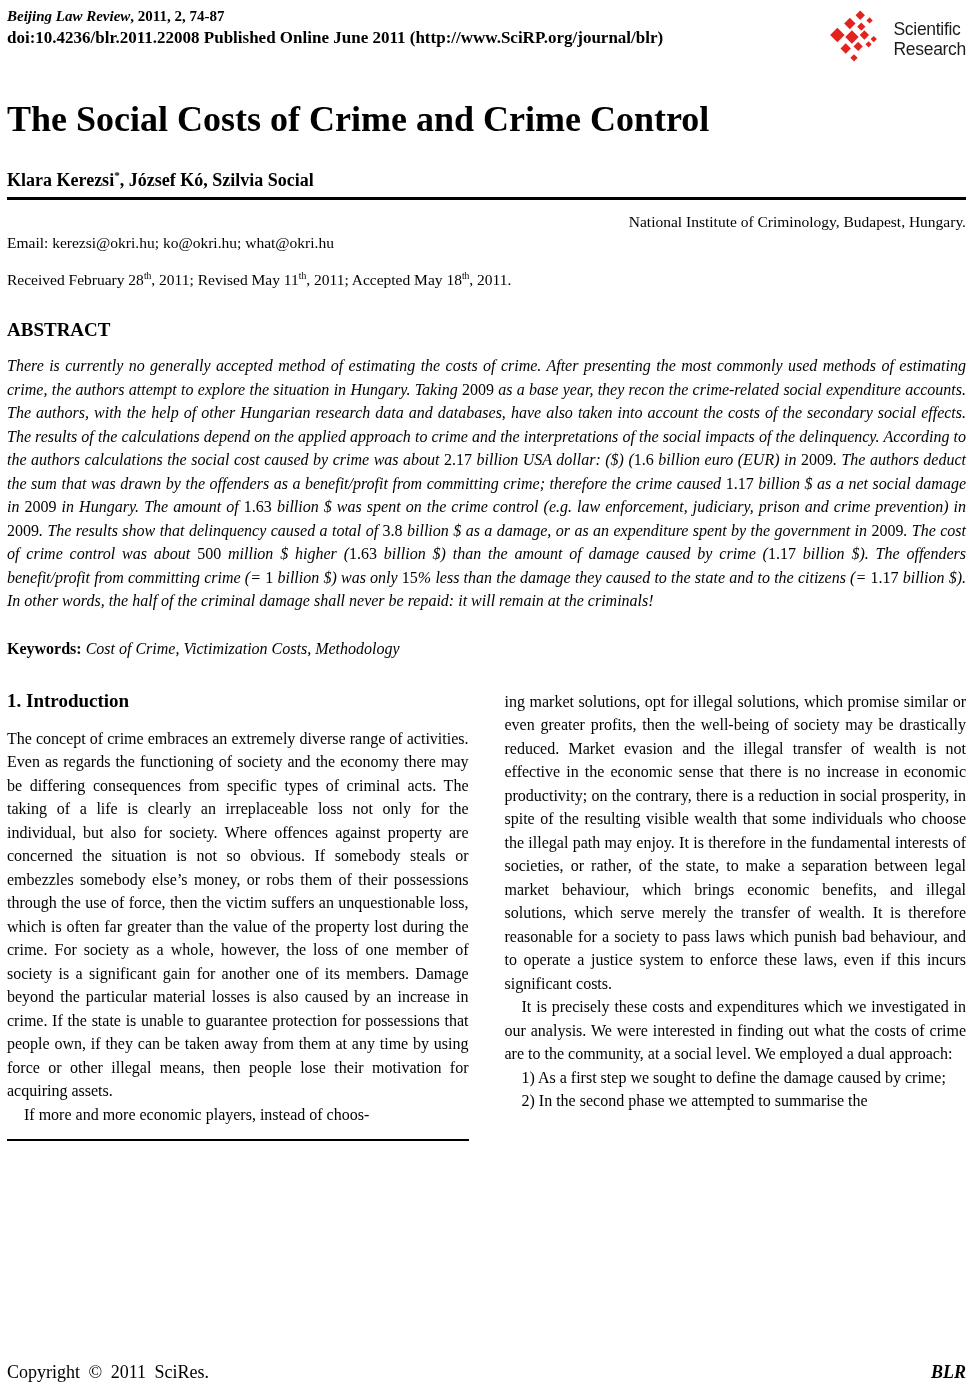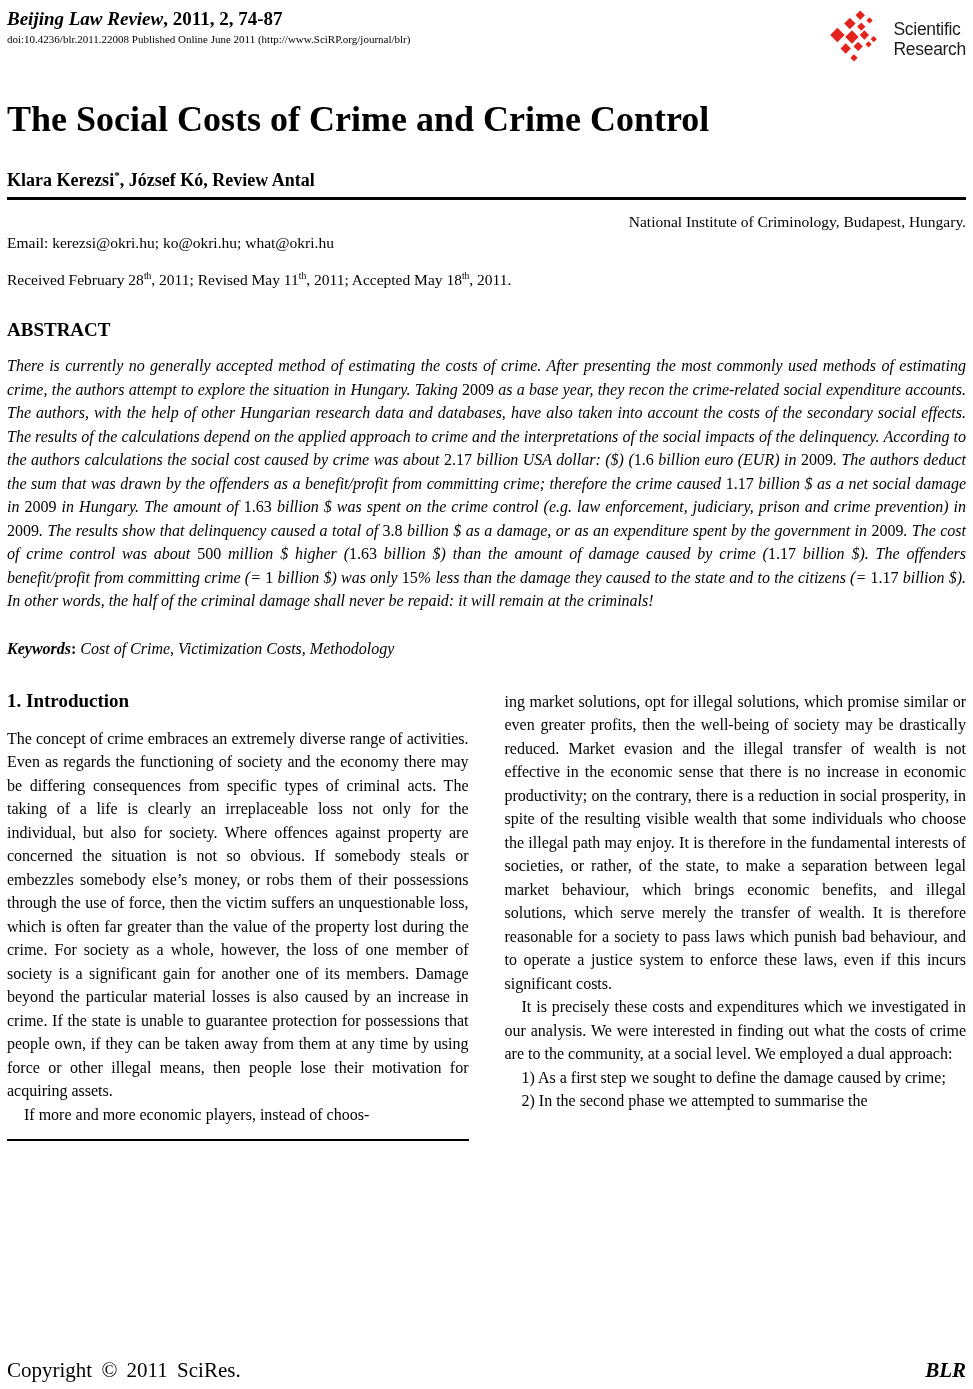--- a/index.html
+++ b/index.html
@@ -3,57 +3,57 @@
 <meta charset="utf-8">
 <style>
   html,body { margin:0; padding:0; background:#ffffff; }
   .page {
     position:relative; width:973px; height:1389px; overflow:hidden;
     box-sizing:border-box; padding:8px 7px 0 7px;
     font-family:"Liberation Serif", serif; color:#000; background:#fff;
   }
   
   .header { display:flex; justify-content:space-between; align-items:flex-start; min-height:52px; }
-  .journal-line { margin:0; font-size:19px; font-weight:bold; }
+  .journal-line { margin:0; font-size:15px; font-weight:bold; }
   .jname { font-style:italic; }
-  .doi-line { margin:3px 0 0 0; font-size:11px; }
+  .doi-line { margin:3px 0 0 0; font-size:17px;font-weight:bold; }
   .logo { display:flex; align-items:center; gap:14px; flex:0 0 auto; margin-top:1px; }
   .logo svg { display:block; }
   .logo-text { font-family:"Liberation Sans", sans-serif; font-size:17.5px; line-height:20px;
                color:#1c1c1c; letter-spacing:-0.3px; margin-top:5px; }
   .logo-text span { display:block; }
   
   h1.title { margin:36px 0 16px 0; font-size:36px; line-height:1.15; font-weight:bold; }
   .authors { margin:30px 0 0 0; font-size:18px; font-weight:bold; }
   sup { font-size:62%; line-height:0; }
   .rule { border:0; border-top:3px solid #000; margin:6px 0 0 0; }
   .affil { margin:13px 0 0 0; font-size:15.5px;text-align:right; }
   .email { margin:3px 0 0 0; font-size:15.5px; }
   .received { margin:19px 0 0 0; font-size:15.5px; }
   
   h2.abs-head { margin:30px 0 0 0; font-size:19px; font-weight:bold; }
   .abstract { margin:13px 0 0 0; font-size:16px; line-height:23.5px; font-style:italic;
               text-align:justify; }
   .upright-digits .num { font-style:normal; }
   .keywords { margin:27px 0 0 0; font-size:16px; }
-  .kw-label { font-weight:bold; font-style:italic; }
+  .kw-label { font-weight:bold; }
   .kw-colon { font-weight:bold; }
   .kw-text  { font-style:italic; }
   
   .columns { display:flex; gap:36px; margin-top:32px; }
   .col { flex:1 1 0; min-width:0; }
   h3.intro-head { margin:0 0 15px 0; font-size:19px; font-weight:bold; }
   .body-p { margin:0; font-size:16px; line-height:23.5px; text-align:justify; }
   .indent { text-indent:17px; }
   .footnote { margin-top:13px; }
   .footnote-rule { border:0; border-top:2px solid #000; margin:0; width:100%; }
   .footnote-text { margin:4px 0 0 0; font-size:13.5px; }
   
   .footer { position:absolute; left:7px; right:7px; bottom:6px;
-            display:flex; justify-content:space-between; font-size:21px; }
+            display:flex; justify-content:space-between; font-size:18px; }
   .copyright { word-spacing:4px; }
   .blr { font-weight:bold; font-style:italic; }
 </style>
 </head>
 <body>
 
 <div class="page">
 
   <div class="header">
     <div>
@@ -79,21 +79,21 @@
       </svg>
       <div class="logo-text">
         <span>Scientific</span>
         <span>Research</span>
       </div>
     </div>
   </div>
 
   <h1 class="title">The Social Costs of Crime and Crime Control</h1>
 
-  <p class="authors"><span>Klara Kerezsi</span><sup>*</sup><span>, József Kó, Review Antal</span></p>
+  <p class="authors"><span>Klara Kerezsi</span><sup>*</sup><span>, József Kó, Szilvia Social</span></p>
 
   <hr class="rule">
 
   <p class="affil">National Institute of Criminology, Budapest, Hungary.</p>
   <p class="email">Email: kerezsi@okri.hu; ko@okri.hu; what@okri.hu</p>
 
   <p class="received"><span>Received February 28</span><sup>th</sup><span>, 2011; Revised May 11</span><sup>th</sup><span>, 2011; Accepted May 18</span><sup>th</sup><span>, 2011.</span></p>
 
   <h2 class="abs-head">ABSTRACT</h2>
   <p class="abstract upright-digits">There is currently no generally accepted method of estimating the costs of crime. After presenting the most commonly used methods of estimating crime, the authors attempt to explore the situation in Hungary. Taking <span class="num">2009</span> as a base year, they recon the crime-related social expenditure accounts. The authors, with the help of other Hungarian research data and databases, have also taken into account the costs of the secondary social effects. The results of the calculations depend on the applied approach to crime and the interpretations of the social impacts of the delinquency. According to the authors calculations the social cost caused by crime was about <span class="num">2.17</span> billion USA dollar: ($) (<span class="num">1.6</span> billion euro (EUR) in <span class="num">2009</span>. The authors deduct the sum that was drawn by the offenders as a benefit/profit from committing crime; therefore the crime caused <span class="num">1.17</span> billion $ as a net social damage in <span class="num">2009</span> in Hungary. The amount of <span class="num">1.63</span> billion $ was spent on the crime control (e.g. law enforcement, judiciary, prison and crime prevention) in <span class="num">2009</span>. The results show that delinquency caused a total of <span class="num">3.8</span> billion $ as a damage, or as an expenditure spent by the government in <span class="num">2009</span>. The cost of crime control was about <span class="num">500</span> million $ higher (<span class="num">1.63</span> billion $) than the amount of damage caused by crime (<span class="num">1.17</span> billion $). The offenders benefit/profit from committing crime (= <span class="num">1</span> billion $) was only <span class="num">15</span>% less than the damage they caused to the state and to the citizens (= <span class="num">1.17</span> billion $). In other words, the half of the criminal damage shall never be repaid: it will remain at the criminals!</p>

